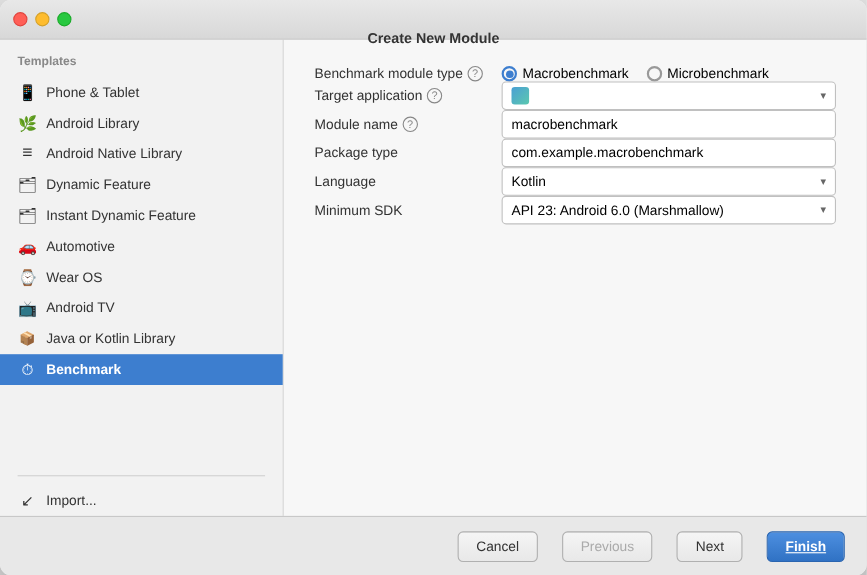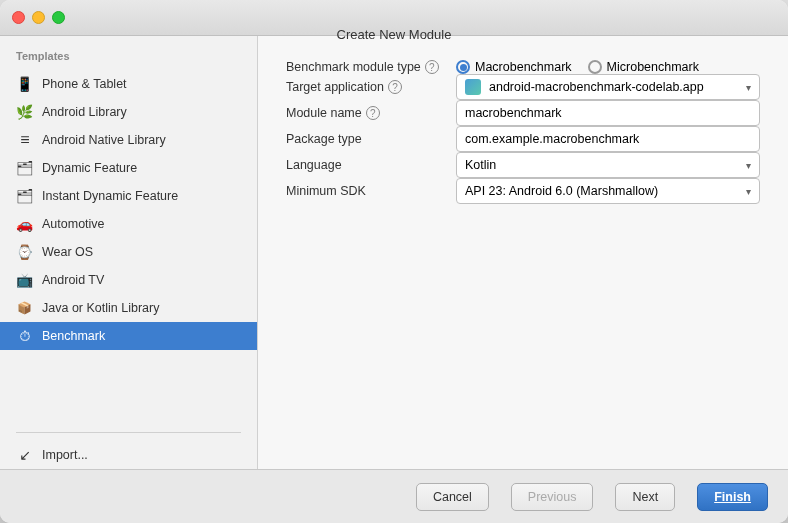--- a/index.html
+++ b/index.html
@@ -45,21 +45,21 @@
       width: 13px;
       height: 13px;
       border-radius: 50%;
     }
     .tl-close { background: #ff5f57; border: 1px solid #e0443e; }
     .tl-min { background: #febc2e; border: 1px solid #d4a028; }
     .tl-max { background: #28c840; border: 1px solid #1aab29; }
     .title-text {
       font-size: 13px;
       color: #333;
-      font-weight: 400;
+      font-weight: 700;
       margin-top: 33px;
     }
     .content {
       display: flex;
       flex: 1;
       overflow: hidden;
     }
     .sidebar {
       width: 258px;
       background: #f2f2f2;
@@ -306,21 +306,21 @@
       <div class="sidebar-item">
         <span class="icon">📺</span>
         <span>Android TV</span>
       </div>
       <div class="sidebar-item">
         <span class="icon" style="font-size:12px;">📦</span>
         <span>Java or Kotlin Library</span>
       </div>
       <div class="sidebar-item active">
         <span class="icon">⏱</span>
-        <span style="font-weight:400;">Benchmark</span>
+        <span style="font-weight:700;">Benchmark</span>
       </div>
 
       <div class="sidebar-bottom">
         <div class="sidebar-divider"></div>
         <div class="sidebar-item">
           <span class="icon">↙</span>
           <span>Import...</span>
         </div>
       </div>
     </div>
@@ -346,21 +346,20 @@
 
       <div class="form-row">
         <div class="form-label">
           <span>Target application</span>
           <span class="help-icon">?</span>
         </div>
         <div class="dropdown-field">
           <div class="field-icon">
             <div class="app-icon"></div>
           </div>
-          <span>android-macrobenchmark-codelab.app</span>
           <span class="arrow">▾</span>
         </div>
       </div>
 
       <div class="form-row">
         <div class="form-label">
           <span>Module name</span>
           <span class="help-icon">?</span>
         </div>
         <input type="text" class="text-field" value="macrobenchmark" style="">

